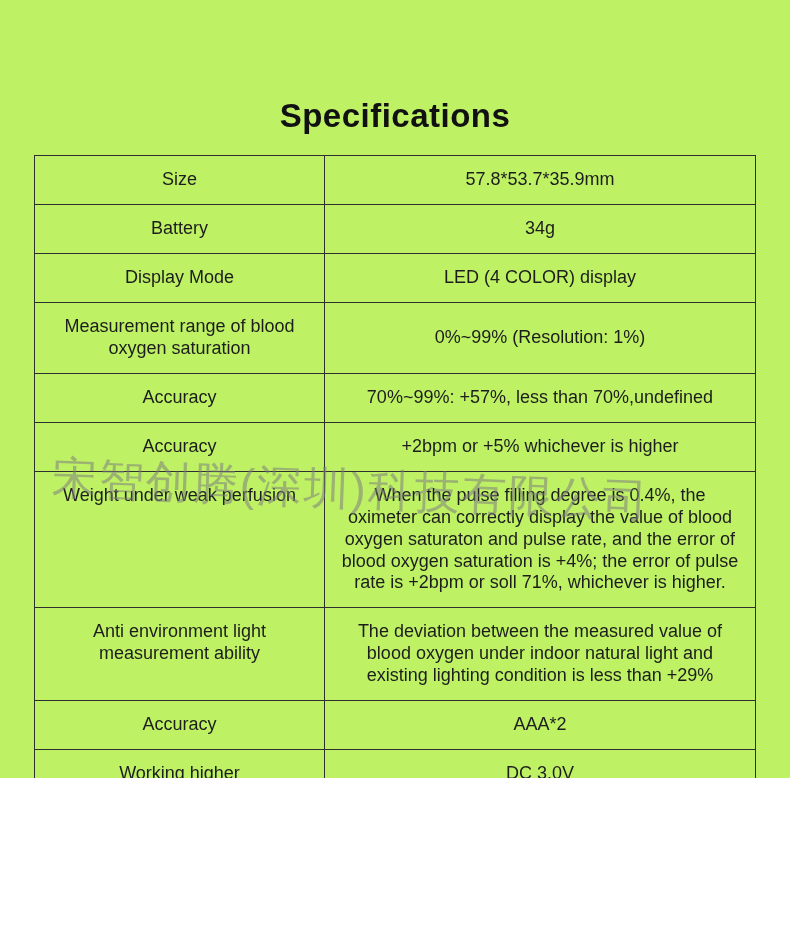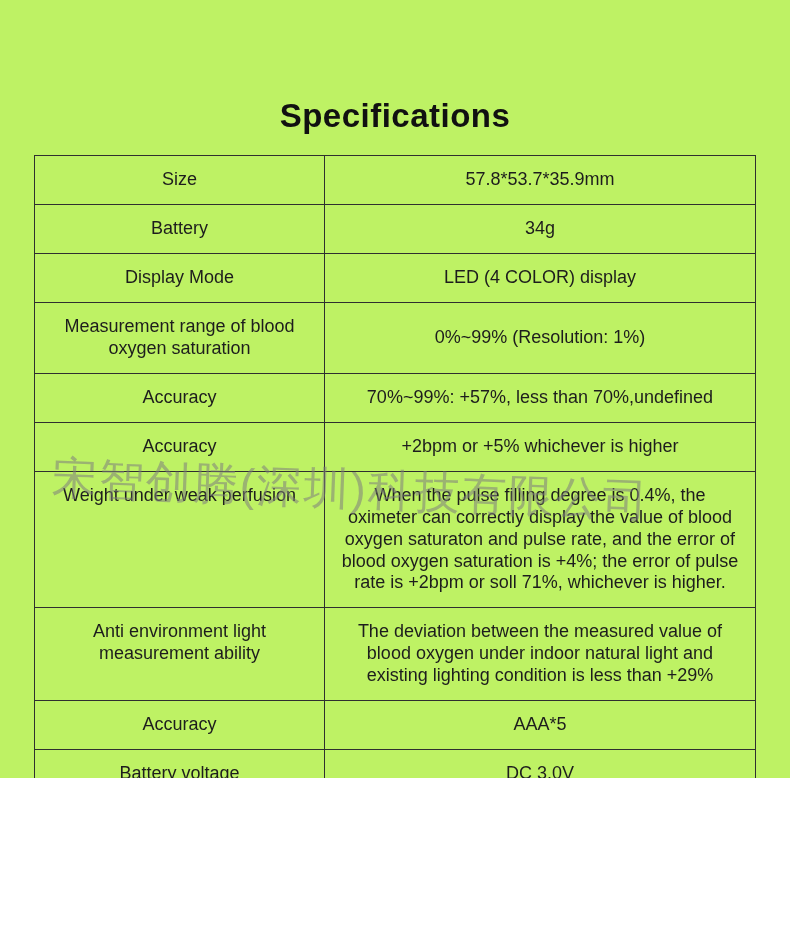--- a/index.html
+++ b/index.html
@@ -103,24 +103,24 @@
       <tr>
         <td class="spec-label">Weight under weak perfusion</td>
         <td class="spec-value">When the pulse filling degree is 0.4%, the oximeter can correctly display the value of blood oxygen saturaton and pulse rate, and the error of blood oxygen saturation is +4%; the error of pulse rate is +2bpm or soll 71%, whichever is higher.</td>
       </tr>
       <tr>
         <td class="spec-label">Anti environment light measurement ability</td>
         <td class="spec-value">The deviation between the measured value of blood oxygen under indoor natural light and existing lighting condition is less than +29%</td>
       </tr>
       <tr>
         <td class="spec-label">Accuracy</td>
-        <td class="spec-value">AAA*5</td>
+        <td class="spec-value">AAA*2</td>
       </tr>
       <tr>
-        <td class="spec-label">Battery voltage</td>
+        <td class="spec-label">Working higher</td>
         <td class="spec-value">DC 3.0V</td>
       </tr>
     </tbody>
   </table>
 
   <div class="watermark">宋智创腾(深圳)科技有限公司</div>
 
 </div>
 
 </body></html>

